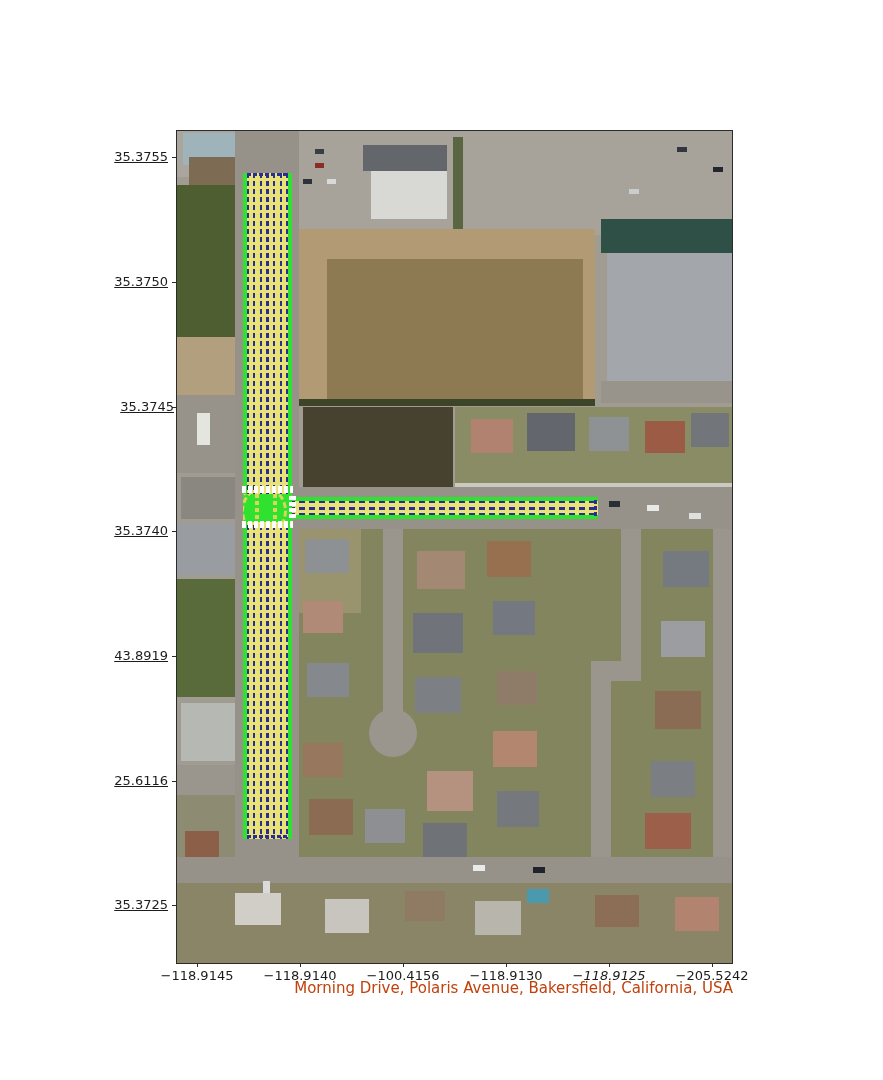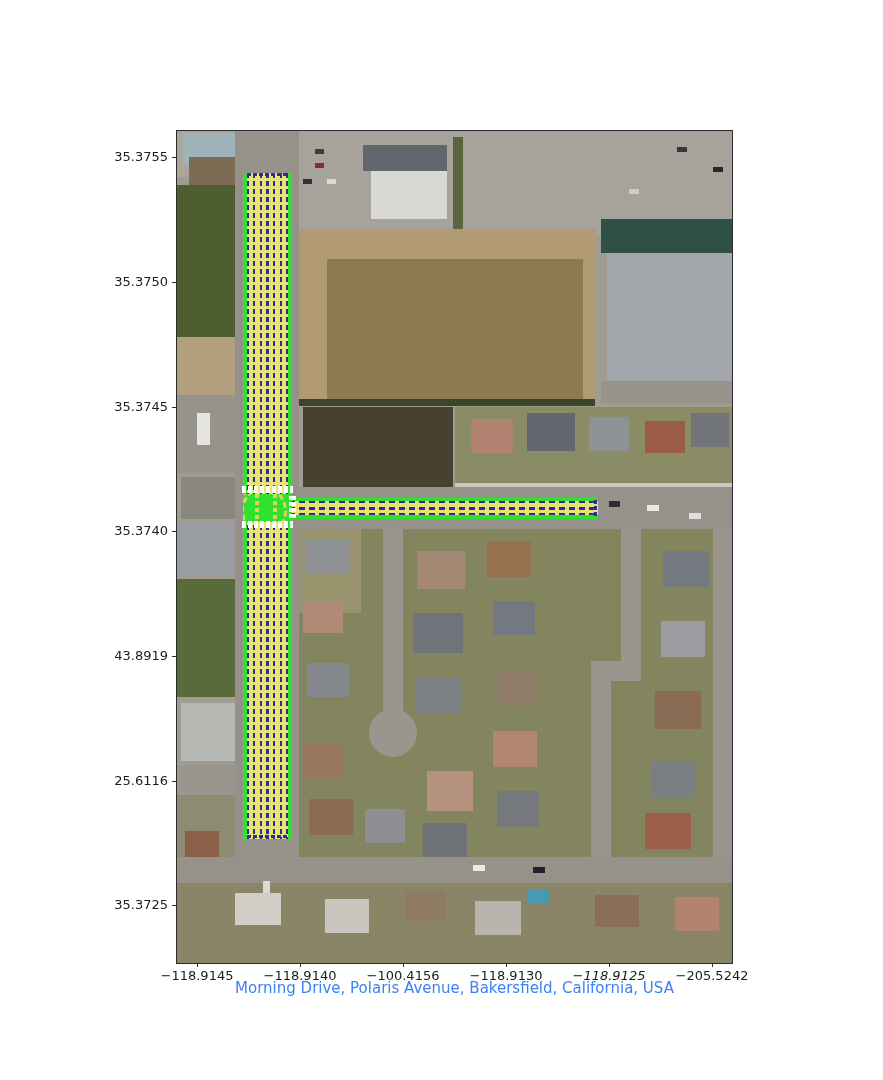--- a/index.html
+++ b/index.html
@@ -3,23 +3,23 @@
 <meta charset="utf-8">
 <style>
   html,body{margin:0;padding:0;background:#ffffff;}
   .figure{position:relative;width:883px;height:1080px;background:#ffffff;overflow:hidden;
           font-family:"DejaVu Sans","Liberation Sans",sans-serif;}
   .plot-area{position:absolute;left:176px;top:130px;width:555px;height:832px;
              border:1px solid #2b2b2b;box-sizing:content-box;overflow:hidden;background:#a19c92;}
   .tick-x{position:absolute;width:1px;height:4px;background:#2b2b2b;top:963px;}
   .tick-y{position:absolute;width:4px;height:1px;background:#2b2b2b;left:172px;}
   .xlabel{position:absolute;width:90px;text-align:center;font-size:13px;color:#1c1c1c;top:968px;}
-  .ylabel{position:absolute;width:62px;text-align:right;font-size:13px;color:#1c1c1c;}
-  .title{position:absolute;left:176px;top:979px;width:557px;text-align:center;
-         font-size:15px;color:#3b82f6;}
+  .ylabel{position:absolute;width:62px;text-align:right;font-size:13px;color:#1c1c1c;text-decoration:underline;}
+  .title{position:absolute;left:176px;top:979px;width:557px;text-align:right;
+         font-size:15px;color:#c2410c;}
   .blk{position:absolute;}
 </style>
 </head>
 <body>
 
 <div class="figure">
   <div class="plot-area" id="plot" style="background: rgb(161, 156, 146);">
       <div class="blk" style="left: 0px; top: 0px; width: 555px; height: 46px; background: rgb(170, 166, 158); border-radius: 0px;"></div>
       <div class="blk" style="left: 6px; top: 2px; width: 56px; height: 32px; background: rgb(159, 179, 186); border-radius: 0px;"></div>
       <div class="blk" style="left: 12px; top: 26px; width: 50px; height: 40px; background: rgb(125, 107, 83); border-radius: 0px;"></div>
@@ -147,21 +147,21 @@
       <div class="xlabel" style="left: 461px;">−118.9130</div>
       <div class="tick-x" style="left: 609px;"></div>
       <div class="xlabel" style="left: 564px; font-style: italic;">−118.9125</div>
       <div class="tick-x" style="left: 712px;"></div>
       <div class="xlabel" style="left: 667px;">−205.5242</div>
       <div class="tick-y" style="top: 157px;"></div>
       <div class="ylabel" style="left: 106px; top: 149px;">35.3755</div>
       <div class="tick-y" style="top: 282px;"></div>
       <div class="ylabel" style="left: 106px; top: 274px;">35.3750</div>
       <div class="tick-y" style="top: 407px;"></div>
-      <div class="ylabel" style="left: 106px; top: 399px;">35.3745</div>
+      <div class="ylabel" style="left: 112px; top: 399px;">35.3745</div>
       <div class="tick-y" style="top: 531px;"></div>
       <div class="ylabel" style="left: 106px; top: 523px;">35.3740</div>
       <div class="tick-y" style="top: 656px;"></div>
       <div class="ylabel" style="left: 106px; top: 648px;">43.8919</div>
       <div class="tick-y" style="top: 781px;"></div>
       <div class="ylabel" style="left: 106px; top: 773px;">25.6116</div>
       <div class="tick-y" style="top: 905px;"></div>
       <div class="ylabel" style="left: 106px; top: 897px;">35.3725</div>
     </div>
   <div class="title">Morning Drive, Polaris Avenue, Bakersfield, California, USA</div>

